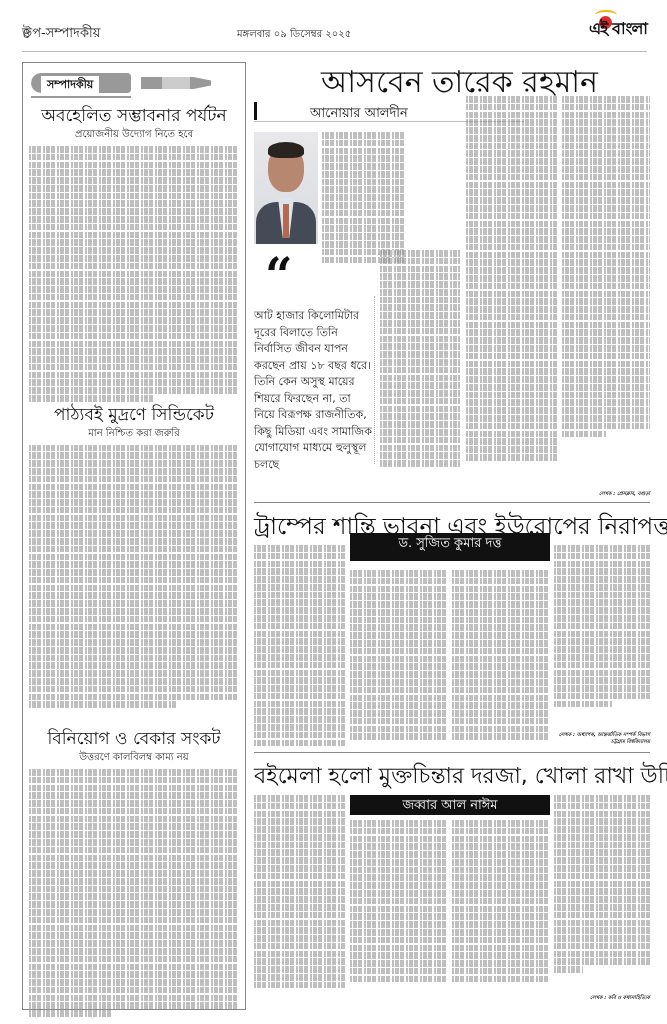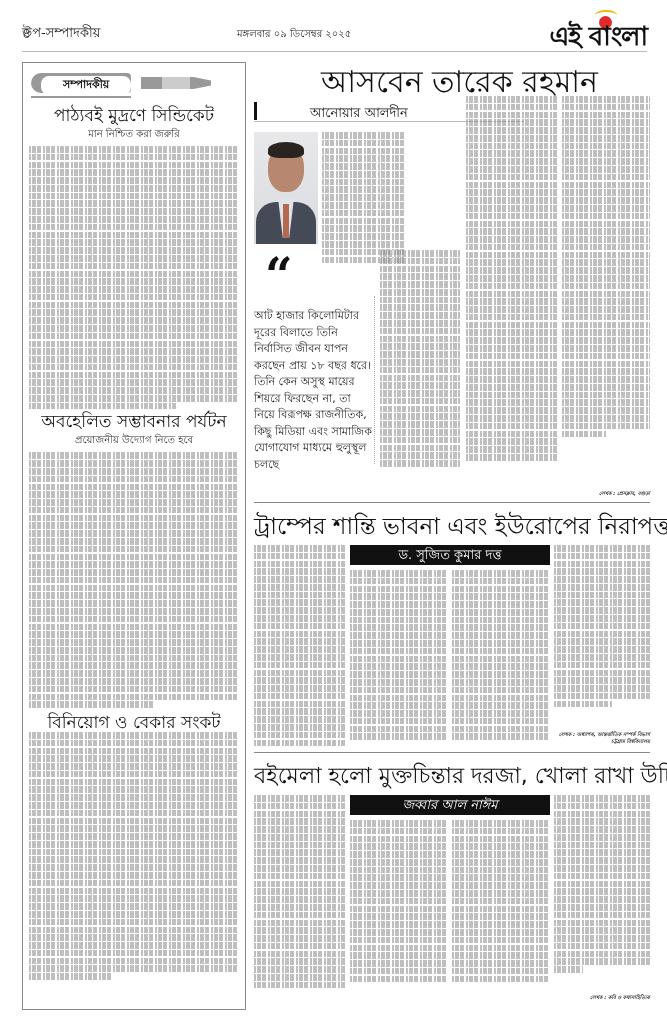--- a/index.html
+++ b/index.html
@@ -3,29 +3,29 @@
 <meta charset="utf-8">
 <style>
   * { box-sizing: border-box; margin: 0; padding: 0; }
   html, body { width: 667px; height: 1024px; background: #fff; overflow: hidden; }
   body { font-family: "DejaVu Sans", sans-serif; color: #222; position: relative; }
 
   .header { position: absolute; left: 22px; top: 14px; width: 625px; height: 38px; border-bottom: 1px solid #bbb; }
   .page-no { position: absolute; left: 0; top: 8px; font-size: 14px; }
   .section-name { position: absolute; left: 0; top: 9px; font-size: 13px; }
   .date { position: absolute; left: 215px; top: 12px; font-size: 10px; }
-  .logo { position: absolute; right: 0; top: 2px; font-size: 26px; font-weight: bold; color: #111; letter-spacing: -1px; }
+  .logo { position: absolute; right: 0; top: 2px; font-size: 16px; font-weight: bold; color: #111; letter-spacing: -1px; }
   .logo-sun { position: absolute; right: 35px; top: 2px; width: 13px; height: 13px; border-radius: 50%; background: #e12a2a; }
   .logo-waves { position: absolute; right: 30px; top: -4px; width: 22px; height: 10px; border-top: 2px solid #f2b705; border-radius: 50% 50% 0 0; }
 
   
   .editorial { position: absolute; left: 22px; top: 62px; width: 224px; height: 948px; border: 1px solid #888; padding: 4px 6px; }
   .ed-banner { position: relative; height: 34px; margin-bottom: 4px; }
   .ed-pill { position: absolute; left: 2px; top: 6px; width: 100px; height: 20px; background: #999; border-radius: 10px 4px 4px 10px; }
-  .ed-pill-label { position: absolute; left: 10px; top: 3px; background: #fff; padding: 0 22px; border-radius: 8px; font-size: 11px; font-weight: bold; color: #111; }
+  .ed-pill-label { position: absolute; left: 10px; top: 3px; background: #fff; padding: 0 6px; border-radius: 0; font-size: 11px; font-weight: bold; color: #111; }
   .ed-pen { position: absolute; left: 112px; top: 10px; width: 70px; height: 12px; background: linear-gradient(90deg,#999 0 30%, #ccc 30% 70%, #999 70%); clip-path: polygon(0 0,75% 0,100% 30%,100% 70%,75% 100%,0 100%); }
   .ed-underline { position: absolute; left: 2px; top: 29px; width: 100px; height: 2px; background: #999; }
 
   .ed-title { font-size: 17px; text-align: center; color: #111; margin-top: 2px; line-height: 20px; }
   .ed-sub { font-size: 10px; text-align: center; color: #333; margin: 1px 0 3px; }
   .lines { display: block; }
   .line { height: 6.6px; background: repeating-linear-gradient(90deg,#8a8a8a 0 2px,#fff 2px 3px,#8a8a8a 3px 7px,#fff 7px 8px,#8a8a8a 8px 12px,#fff 12px 14px); opacity: .55; margin-bottom: 1.2px; }
 
   
   .main-head { position: absolute; font-size: 30px; color: #111; text-align: center; white-space: nowrap; }
@@ -64,20 +64,60 @@
 
 <div class="editorial">
   <div class="ed-banner">
     <div class="ed-pill">
       <span class="ed-pill-label">সম্পাদকীয়</span>
     </div>
     <div class="ed-pen"></div>
     <div class="ed-underline"></div>
   </div>
 
+  <div style="margin-top:2px">
+    <div class="ed-title">অবহেলিত সম্ভাবনার পর্যটন</div>
+    <div class="ed-sub">প্রয়োজনীয় উদ্যোগ নিতে হবে</div>
+    <div class="lines">
+      <div class="line"></div>
+        <div class="line"></div>
+        <div class="line"></div>
+        <div class="line"></div>
+        <div class="line"></div>
+      <div class="line"></div>
+        <div class="line"></div>
+        <div class="line"></div>
+        <div class="line"></div>
+        <div class="line"></div>
+      <div class="line"></div>
+        <div class="line"></div>
+        <div class="line"></div>
+        <div class="line"></div>
+        <div class="line"></div>
+      <div class="line"></div>
+        <div class="line"></div>
+        <div class="line"></div>
+        <div class="line"></div>
+        <div class="line"></div>
+      <div class="line"></div>
+        <div class="line"></div>
+        <div class="line"></div>
+        <div class="line"></div>
+        <div class="line"></div>
+      <div class="line"></div>
+        <div class="line"></div>
+        <div class="line"></div>
+        <div class="line"></div>
+        <div class="line"></div>
+      <div class="line"></div>
+        <div class="line"></div>
+        <div class="line" style="width:60%"></div>
+    </div>
+  </div>
+
   <div>
     <div class="ed-title">পাঠ্যবই মুদ্রণে সিন্ডিকেট</div>
     <div class="ed-sub">মান নিশ্চিত করা জরুরি</div>
     <div class="lines">
       <div class="line"></div>
         <div class="line"></div>
         <div class="line"></div>
         <div class="line"></div>
         <div class="line"></div>
       <div class="line"></div>
@@ -105,62 +145,23 @@
         <div class="line"></div>
         <div class="line"></div>
         <div class="line"></div>
       <div class="line"></div>
         <div class="line"></div>
         <div class="line"></div>
         <div class="line" style="width:70%"></div>
     </div>
   </div>
 
-  <div style="margin-top:2px">
-    <div class="ed-title">অবহেলিত সম্ভাবনার পর্যটন</div>
-    <div class="ed-sub">প্রয়োজনীয় উদ্যোগ নিতে হবে</div>
-    <div class="lines">
-      <div class="line"></div>
-        <div class="line"></div>
-        <div class="line"></div>
-        <div class="line"></div>
-        <div class="line"></div>
-      <div class="line"></div>
-        <div class="line"></div>
-        <div class="line"></div>
-        <div class="line"></div>
-        <div class="line"></div>
-      <div class="line"></div>
-        <div class="line"></div>
-        <div class="line"></div>
-        <div class="line"></div>
-        <div class="line"></div>
-      <div class="line"></div>
-        <div class="line"></div>
-        <div class="line"></div>
-        <div class="line"></div>
-        <div class="line"></div>
-      <div class="line"></div>
-        <div class="line"></div>
-        <div class="line"></div>
-        <div class="line"></div>
-        <div class="line"></div>
-      <div class="line"></div>
-        <div class="line"></div>
-        <div class="line"></div>
-        <div class="line"></div>
-        <div class="line"></div>
-      <div class="line"></div>
-        <div class="line"></div>
-        <div class="line" style="width:60%"></div>
-    </div>
-  </div>
-
-  <div style="margin-top:4px">
+  <div style="margin-top:20px">
     <div class="ed-title">বিনিয়োগ ও বেকার সংকট</div>
+    <div class="ed-sub">উত্তরণে কালবিলম্ব কাম্য নয়</div>
     <div class="lines">
       <div class="line"></div>
         <div class="line"></div>
         <div class="line"></div>
         <div class="line"></div>
         <div class="line"></div>
       <div class="line"></div>
         <div class="line"></div>
         <div class="line"></div>
         <div class="line"></div>
@@ -348,21 +349,21 @@
     <div class="line"></div>
   <div class="line"></div>
     <div class="line"></div>
     <div class="line"></div>
     <div class="line" style="width:50%"></div>
 </div>
 <div class="author-sig" style="left:560px; top:490px; width:90px;">লেখক : প্রেসক্লাব, বগুড়া</div>
 <div class="rule" style="left:254px; top:502px; width:396px;"></div>
 
 <div class="main-head" style="left:254px; top:508px; width:400px; font-size:23px;">ট্রাম্পের শান্তি ভাবনা এবং ইউরোপের নিরাপত্তা উদ্বেগ</div>
-<div class="byline-box" style="left:350px; top:545px; width:200px; height:20px;">ড. সুজিত কুমার দত্ত</div>
+<div class="byline-box" style="left:350px; top:533px; width:200px; height:28px;">ড. সুজিত কুমার দত্ত</div>
 <div class="col lines" style="left:254px; top:545px; width:92px;">
   <div class="line"></div>
     <div class="line"></div>
     <div class="line"></div>
     <div class="line"></div>
     <div class="line"></div>
   <div class="line"></div>
     <div class="line"></div>
     <div class="line"></div>
     <div class="line"></div>
@@ -453,21 +454,21 @@
     <div class="line"></div>
     <div class="line"></div>
     <div class="line"></div>
   <div class="line" style="width:60%"></div>
 </div>
 <div class="author-sig" style="left:520px; top:731px; width:130px;">লেখক : অধ্যাপক, আন্তর্জাতিক সম্পর্ক বিভাগ</div>
 <div class="author-sig" style="left:520px; top:738px; width:130px;">চট্টগ্রাম বিশ্ববিদ্যালয়</div>
 <div class="rule" style="left:254px; top:752px; width:396px;"></div>
 
 <div class="main-head" style="left:254px; top:758px; width:400px; font-size:22px;">বইমেলা হলো মুক্তচিন্তার দরজা, খোলা রাখা উচিত</div>
-<div class="byline-box" style="left:350px; top:795px; width:200px; height:20px;font-style:italic;">জব্বার আল নাঈম</div>
+<div class="byline-box" style="left:350px; top:795px; width:200px; height:20px;">জব্বার আল নাঈম</div>
 <div class="col lines" style="left:254px; top:795px; width:92px;">
   <div class="line"></div>
     <div class="line"></div>
     <div class="line"></div>
     <div class="line"></div>
     <div class="line"></div>
   <div class="line"></div>
     <div class="line"></div>
     <div class="line"></div>
     <div class="line"></div>

